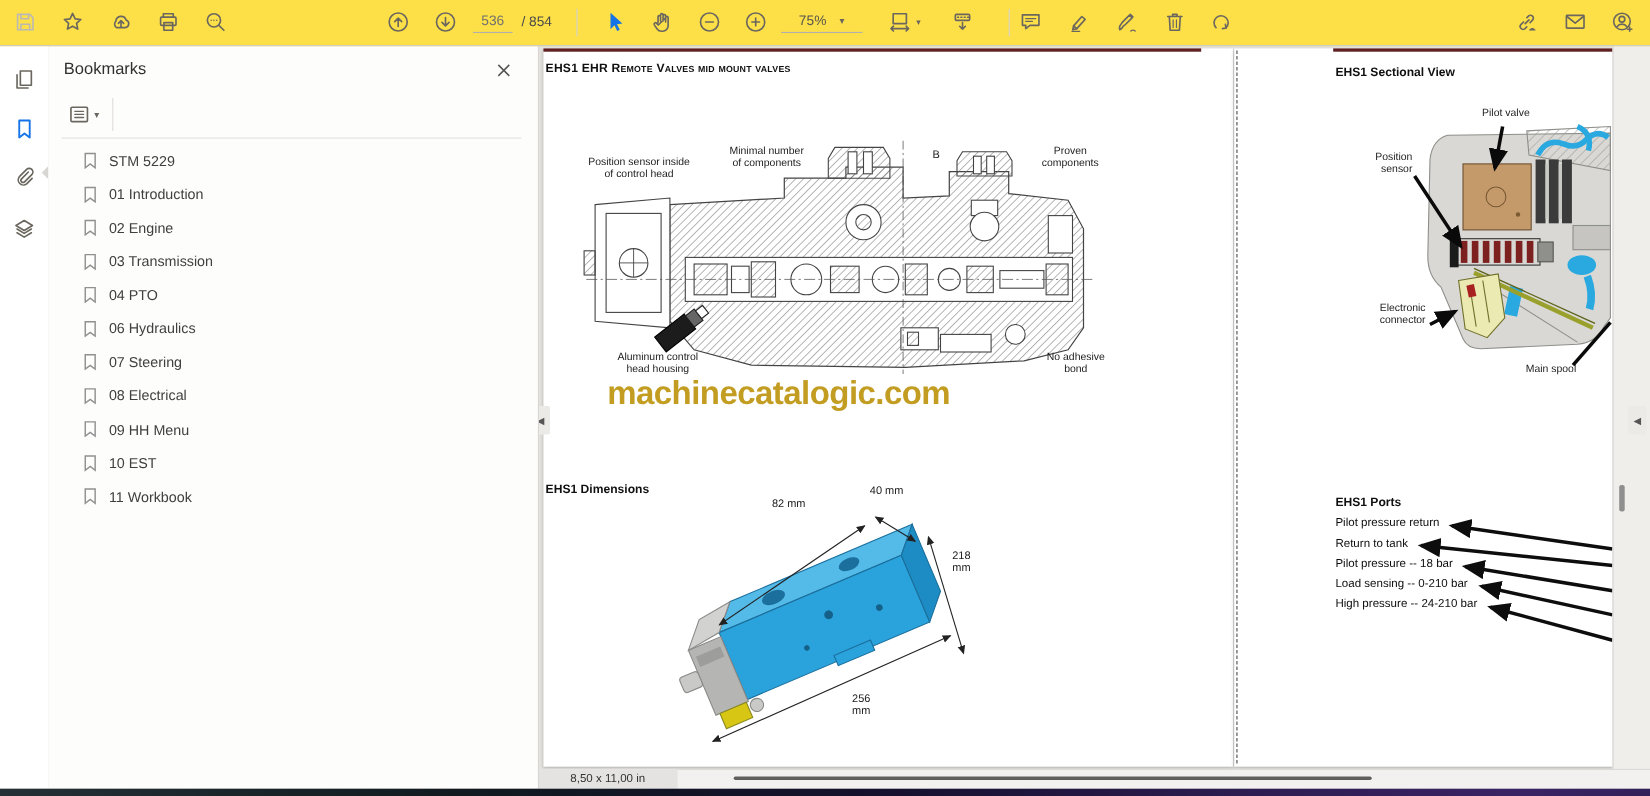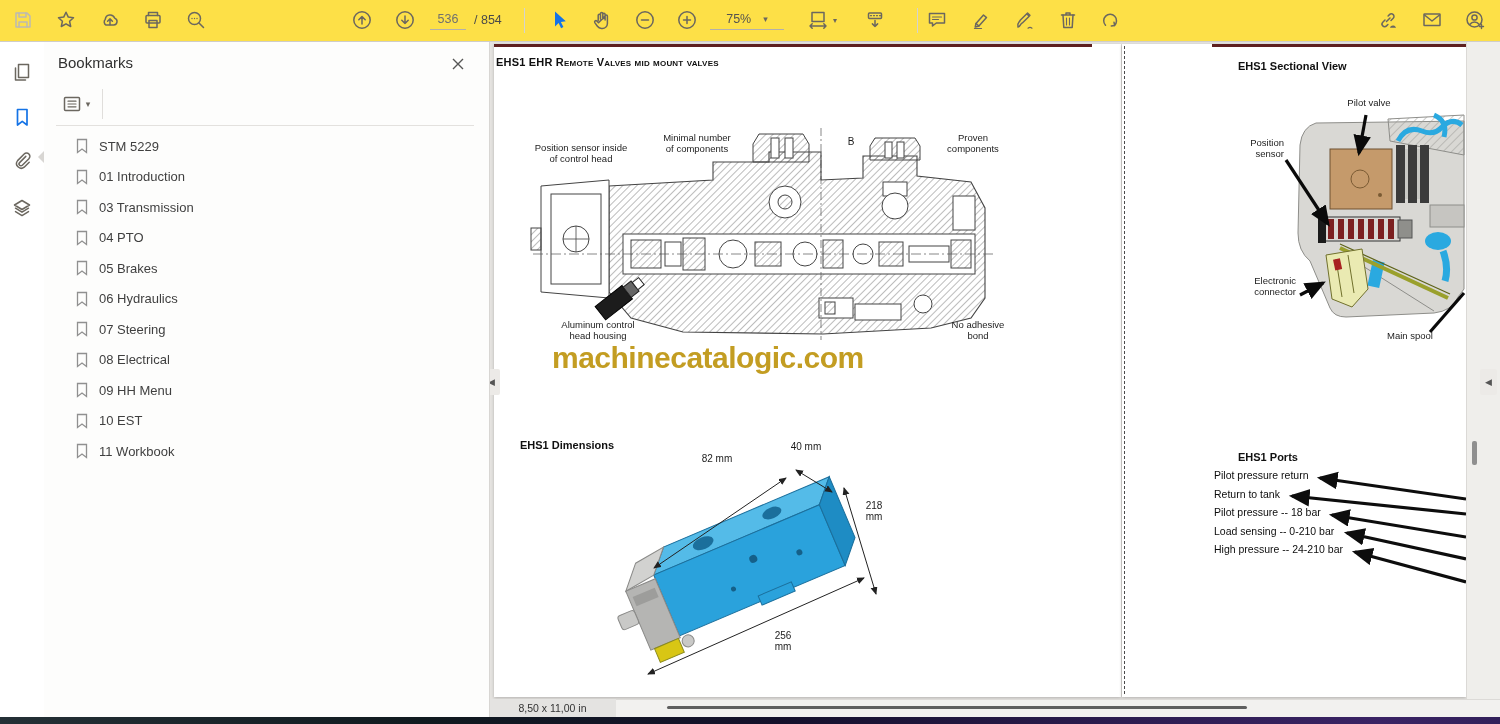--- a/index.html
+++ b/index.html
@@ -34,21 +34,21 @@
   .bmlist{position:absolute;left:0;top:90px;width:445px;}
   .bmitem{height:30.5px;display:flex;align-items:center;padding-left:31px;gap:10px;font-size:13px;color:#3f3f3f;cursor:pointer;}
   
   .page{position:absolute;background:#fff;box-shadow:0 1px 3px rgba(0,0,0,.22);}
   .maroon{position:absolute;height:3px;background:#5e2020;}
   .dashline{position:absolute;left:1124px;top:46px;height:648px;width:0;border-left:1px dashed #4a4a4a;}
   .doc-title{position:absolute;left:496px;top:56px;width:470px;font-size:11px;font-weight:bold;color:#101010;
              font-variant:small-caps;letter-spacing:.2px;white-space:nowrap;overflow:hidden;}
   .lbl{position:absolute;font-size:9.5px;line-height:10.5px;color:#1c1c1c;text-align:center;white-space:pre-line;}
   .lbl.r{text-align:right;}
-  .head2{position:absolute;font-size:11px;font-weight:bold;color:#101010;white-space:nowrap;margin-left:24px;}
+  .head2{position:absolute;font-size:11px;font-weight:bold;color:#101010;white-space:nowrap;}
   .watermark{position:absolute;left:552px;top:341px;width:400px;font-size:30px;font-weight:bold;color:#c39d22;
              white-space:nowrap;letter-spacing:-.5px;}
   .dim{position:absolute;font-size:10px;color:#1c1c1c;text-align:center;white-space:pre-line;line-height:11px;}
   .portrow{position:absolute;left:1214px;width:150px;height:14px;font-size:10.5px;color:#0d0d0d;white-space:nowrap;}
   
   .railR{position:absolute;left:1466px;top:41px;width:34px;height:676px;background:#efeeeb;border-left:1px solid #dbd9d6;z-index:10;}
   .vthumb{position:absolute;left:1472px;top:441px;width:5px;height:24px;background:#8f8f8f;border-radius:2px;z-index:12;cursor:pointer;}
   .collbtn{position:absolute;width:17px;height:26px;background:#eceae7;border-radius:2px;display:flex;align-items:center;
            justify-content:center;font-size:9px;color:#555;z-index:12;cursor:pointer;}
   .statusstrip{position:absolute;left:489px;top:699px;width:1011px;height:18px;background:#f2f1ef;border-top:1px solid #dcdad7;z-index:11;}
@@ -270,33 +270,33 @@
       <div class="bmitem">
           <svg width="14" height="16" viewBox="0 0 14 16" fill="none" stroke="#909090" stroke-width="1.3">
             <path d="M2.5 1.5h9v13l-4.5-3.4-4.5 3.4z"></path>
           </svg>
           <span>01 Introduction</span>
         </div>
       <div class="bmitem">
           <svg width="14" height="16" viewBox="0 0 14 16" fill="none" stroke="#909090" stroke-width="1.3">
             <path d="M2.5 1.5h9v13l-4.5-3.4-4.5 3.4z"></path>
           </svg>
+          <span>02 Engine</span>
+        </div>
+      <div class="bmitem">
+          <svg width="14" height="16" viewBox="0 0 14 16" fill="none" stroke="#909090" stroke-width="1.3">
+            <path d="M2.5 1.5h9v13l-4.5-3.4-4.5 3.4z"></path>
+          </svg>
           <span>03 Transmission</span>
         </div>
       <div class="bmitem">
           <svg width="14" height="16" viewBox="0 0 14 16" fill="none" stroke="#909090" stroke-width="1.3">
             <path d="M2.5 1.5h9v13l-4.5-3.4-4.5 3.4z"></path>
           </svg>
           <span>04 PTO</span>
-        </div>
-      <div class="bmitem">
-          <svg width="14" height="16" viewBox="0 0 14 16" fill="none" stroke="#909090" stroke-width="1.3">
-            <path d="M2.5 1.5h9v13l-4.5-3.4-4.5 3.4z"></path>
-          </svg>
-          <span>05 Brakes</span>
         </div>
       <div class="bmitem">
           <svg width="14" height="16" viewBox="0 0 14 16" fill="none" stroke="#909090" stroke-width="1.3">
             <path d="M2.5 1.5h9v13l-4.5-3.4-4.5 3.4z"></path>
           </svg>
           <span>06 Hydraulics</span>
         </div>
       <div class="bmitem">
           <svg width="14" height="16" viewBox="0 0 14 16" fill="none" stroke="#909090" stroke-width="1.3">
             <path d="M2.5 1.5h9v13l-4.5-3.4-4.5 3.4z"></path>

